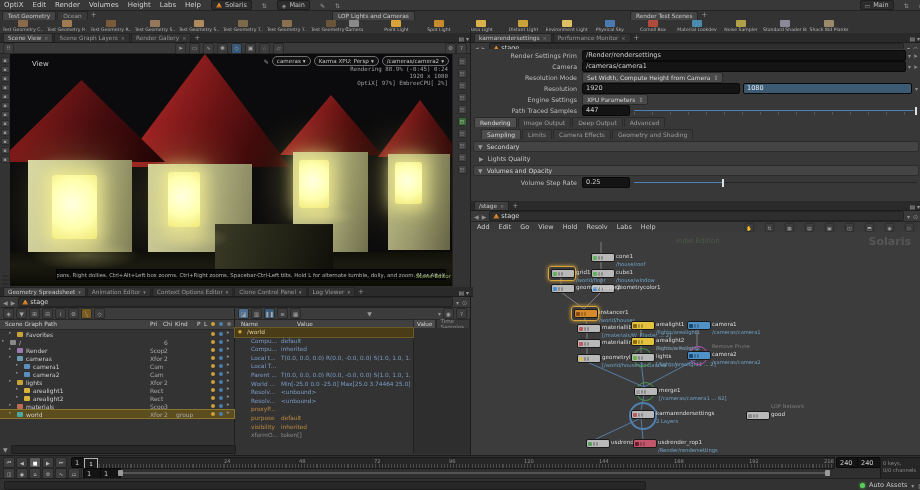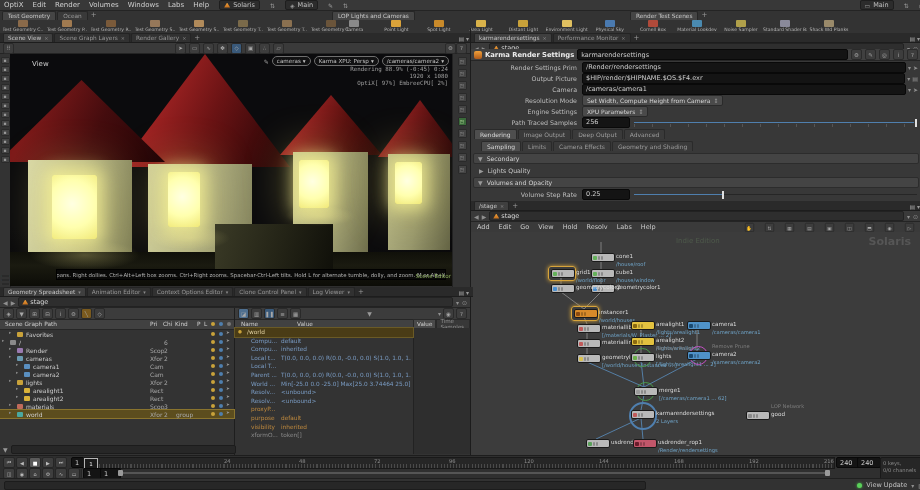--- a/index.html
+++ b/index.html
@@ -121,21 +121,21 @@
 <body>
 
 <div id="root">
 
   <div id="menubar" class="abs row">
     <span id="menu-items" class="row" style="gap:9px">
         <div class="menu-item" style="display: inline-block;">OptiX</div>
         <div class="menu-item" style="display: inline-block;">Edit</div>
         <div class="menu-item" style="display: inline-block;">Render</div>
         <div class="menu-item" style="display: inline-block;">Volumes</div>
-        <div class="menu-item" style="display: inline-block;">Windows</div>
+        <div class="menu-item" style="display: inline-block;">Height</div>
         <div class="menu-item" style="display: inline-block;">Labs</div>
         <div class="menu-item" style="display: inline-block;">Help</div>
       </span>
     <span class="pill">
       <span class="hat"></span>
       <span>Solaris</span>
     </span>
     <span class="tinyglyph">⇅</span>
     <span class="pill">
       <span class="tinyglyph">◈</span>
@@ -401,66 +401,56 @@
       <span class="navarrow">▶</span>
       <span class="stagechip">
         <span class="hat"></span>
         <span>stage</span>
       </span>
       <span class="navarrow">▾</span>
       <span class="navarrow">⊙</span>
     </div>
 
     <div id="karma">
-      <div id="karma-header">
-        <span style="width:8px;height:8px;border-radius:2px;background:linear-gradient(#f0a03a,#b05a1a)"></span>
-        <span style="font-weight:bold;font-size:6.8px;color:#ececec;white-space:nowrap">Karma Render Settings</span>
-        <span class="field grow">karmarendersettings</span>
-        <span class="iconbtn">⚙</span>
-        <span class="iconbtn">✎</span>
-        <span class="iconbtn">◎</span>
-        <span class="iconbtn">i</span>
-        <span class="iconbtn">?</span>
-      </div>
 
       <div class="krow">
         <span class="klabel">Render Settings Prim</span>
         <span class="field grow">/Render/rendersettings</span>
         <span class="navarrow" style="margin:0 2px">▾</span>
         <span class="navarrow" style="margin-right:3px">➤</span>
-      </div>
-      <div class="krow">
-        <span class="klabel">Output Picture</span>
-        <span class="field grow">$HIP/render/$HIPNAME.$OS.$F4.exr</span>
-        <span class="navarrow" style="margin:0 2px">▾</span>
-        <span class="navarrow" style="margin-right:3px">▤</span>
       </div>
       <div class="krow">
         <span class="klabel">Camera</span>
         <span class="field grow">/cameras/camera1</span>
         <span class="navarrow" style="margin:0 2px">▾</span>
         <span class="navarrow" style="margin-right:3px">➤</span>
       </div>
       <div class="krow">
         <span class="klabel">Resolution Mode</span>
         <span class="ddbtn">
             <span>Set Width, Compute Height from Camera</span>
             <span class="tinyglyph">⇕</span>
           </span>
       </div>
       <div class="krow">
+        <span class="klabel">Resolution</span>
+        <span class="field" style="width:150px">1920</span>
+        <span class="field sel grow" style="margin-left:3px">1080</span>
+        <span class="navarrow" style="margin:0 3px">▾</span>
+      </div>
+      <div class="krow">
         <span class="klabel">Engine Settings</span>
         <span class="ddbtn">
             <span>XPU Parameters</span>
             <span class="tinyglyph">⇕</span>
           </span>
       </div>
       <div class="krow">
         <span class="klabel">Path Traced Samples</span>
-        <span class="field" style="width:40px">256</span>
+        <span class="field" style="width:40px">447</span>
         <span class="slider">
           <span class="line" style="width:99%"></span>
             <span class="ticks"></span>
             <span class="handle" style="right:0"></span>
         </span>
       </div>
 
       <div class="ktabs" id="ktabs-main">
           <div class="ktab">Rendering</div>
           <div class="ktab inactive">Image Output</div>
@@ -1029,18 +1019,18 @@
     <div class="abs" style="left:118px;top:16px;width:712px;height:2px;background:#555;border-radius:1px">
       <span class="abs" style="left:0;top:-2px;width:5px;height:6px;background:#9a9a9a;border-radius:1px"></span>
       <span class="abs" style="right:0;top:-2px;width:5px;height:6px;background:#9a9a9a;border-radius:1px"></span>
     </div>
   </div>
 
   <div id="statusbar" class="abs">
     <span class="recess" style="width:640px"></span>
     <span class="grow"></span>
     <span class="greendot"></span>
-    <span style="font-size:6.5px;color:#c5c5c5">View Update</span>
+    <span style="font-size:6.5px;color:#c5c5c5">Auto Assets</span>
     <span class="navarrow">▾</span>
     <span class="tinyglyph">▥</span>
   </div>
 
 </div>
 
 </body></html>

